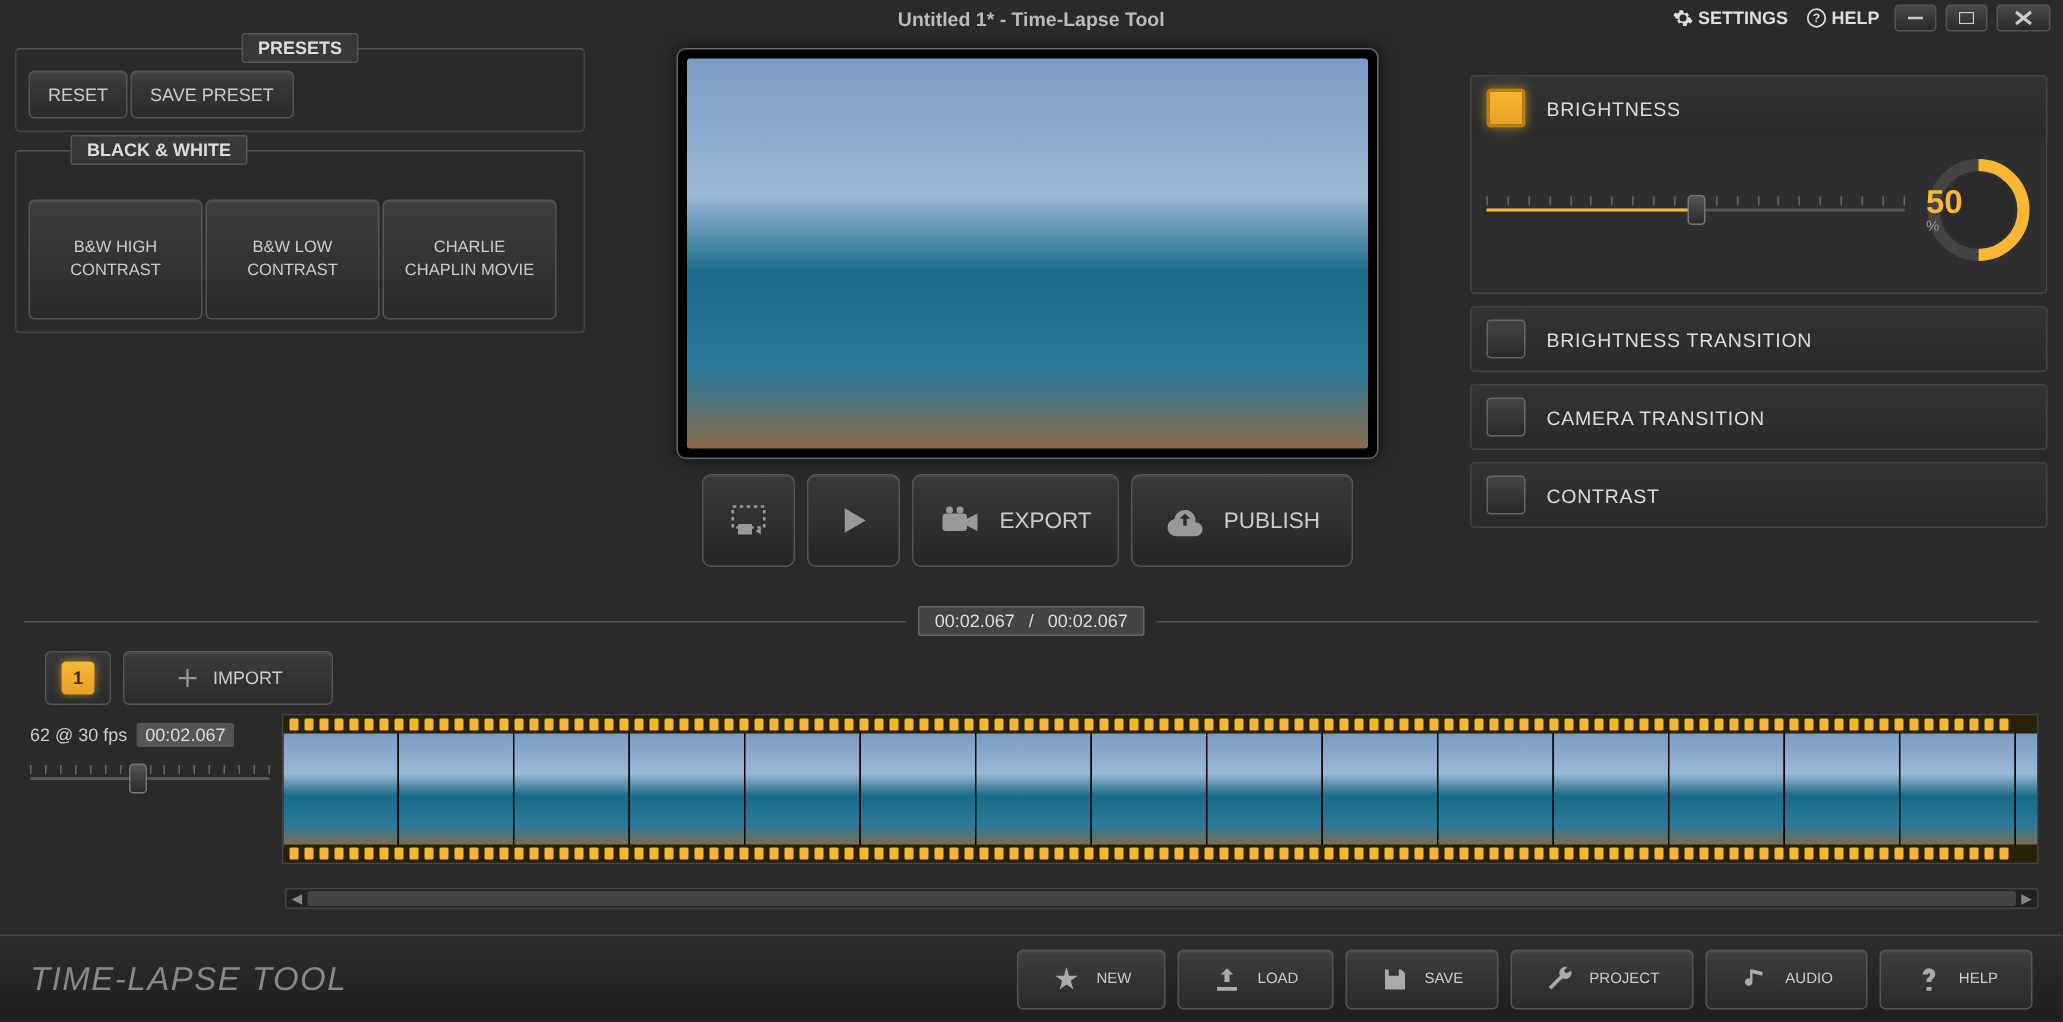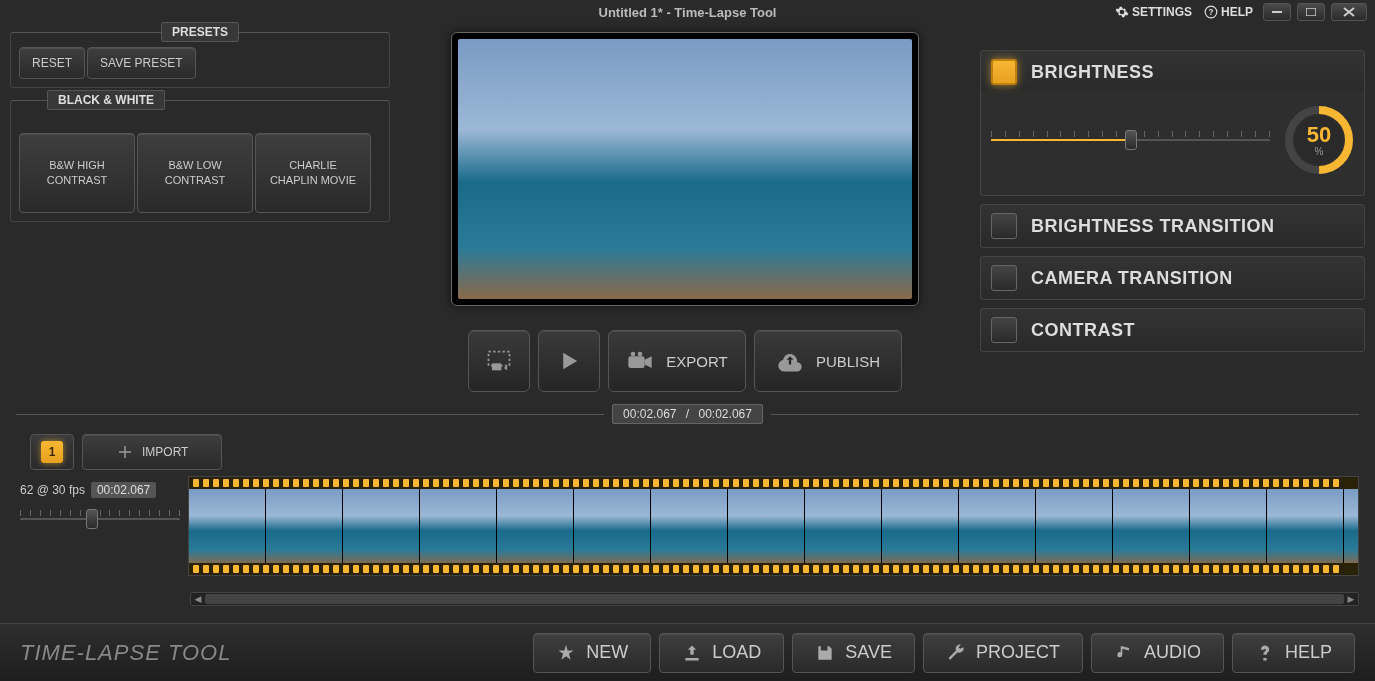--- a/index.html
+++ b/index.html
@@ -17,36 +17,36 @@
 .fieldset{position:relative;border:1px solid #444;border-top:1px solid #555;border-radius:3px;padding:14px 8px 8px 8px;margin-bottom:12px}
 .legend{position:absolute;top:-11px;background:#383838;border:1px solid #555;border-radius:2px;padding:2px 10px;font-size:12px;color:#ddd;font-weight:600}
 .legend.center{left:50%;transform:translateX(-50%)}
 .legend.left{left:36px}
 .btn{background:linear-gradient(#3e3e3e,#2a2a2a);border:1px solid #555;border-radius:4px;color:#ccc;font-size:12px;cursor:pointer;display:flex;align-items:center;justify-content:center;text-align:center;box-shadow:inset 0 1px 0 rgba(255,255,255,.08)}
 .btn-sm{height:32px;padding:0 12px}
 .row{display:flex;gap:2px}
 .preset-btn{width:116px;height:80px;font-size:11px;line-height:1.4;padding:8px}
 .preview-wrap{width:468px;height:274px;background:#000;border:1px solid #666;border-radius:6px;padding:6px;box-shadow:0 0 10px rgba(0,0,0,.6)}
 .preview{width:100%;height:100%;background:linear-gradient(180deg,#7a9bc4 0%,#9bb8d6 35%,#1a6a8a 55%,#2a7a9a 80%,#8a6a4a 100%);border-radius:2px;position:relative;overflow:hidden}
-.prev-row{display:flex;gap:8px;margin-top:24px}
+.prev-row{display:flex;gap:8px;margin-top:10px}
 .bigbtn{height:62px;background:linear-gradient(#3a3a3a,#252525);border:1px solid #555;border-radius:6px;display:flex;align-items:center;justify-content:center;gap:12px;color:#ccc;font-size:15px;cursor:pointer;box-shadow:inset 0 1px 0 rgba(255,255,255,.08)}
 .bigbtn svg{fill:#999;width:28px;height:28px}
 .effect{display:flex;align-items:center;gap:14px;padding:8px 10px;background:linear-gradient(#333,#2a2a2a);border:1px solid #444;border-radius:3px;cursor:pointer}
 .chk{width:26px;height:26px;background:linear-gradient(#444,#2a2a2a);border:1px solid #666;border-radius:3px;flex-shrink:0}
 .chk.on{background:linear-gradient(#f7b733,#e8a020);border:2px solid #c08010;box-shadow:0 0 8px rgba(247,183,51,.6)}
-.eff-label{color:#ddd;font-size:18px;font-weight:700;letter-spacing:.5px}
+.eff-label{color:#ddd;font-size:13px;font-weight:400;letter-spacing:.5px}
 .eff-expand{padding:14px 10px 20px 10px;background:#2e2e2e;border:1px solid #444;border-top:none;border-radius:0 0 3px 3px;margin-top:-3px;display:flex;align-items:center;gap:14px}
 .slider{flex:1;height:30px;position:relative}
 .track{position:absolute;top:14px;left:0;right:0;height:2px;background:#555;border-radius:1px}
 .track-fill{position:absolute;top:14px;left:0;height:2px;background:#f7b733}
 .ticks{position:absolute;top:6px;left:0;right:0;display:flex;justify-content:space-between}
 .ticks span{width:1px;height:6px;background:#666}
 .thumb{position:absolute;top:5px;width:12px;height:20px;background:linear-gradient(#555,#2a2a2a);border:1px solid #777;border-radius:3px;transform:translateX(-50%);cursor:pointer}
 .gauge{width:70px;height:70px;position:relative;flex-shrink:0}
-.gval{position:absolute;inset:0;display:flex;flex-direction:column;align-items:center;justify-content:center;font-family:"Consolas",monospace}
+.gval{position:absolute;inset:0;display:flex;flex-direction:column;justify-content:center;font-family:"Consolas",monospace}
 .gval .num{color:#f7b733;font-size:22px;font-weight:700;line-height:1}
 .gval .pct{color:#999;font-size:10px}
 .timebar{display:flex;align-items:center;justify-content:flex-start;height:24px;position:relative;margin:8px 16px 0 16px}
 .timebar::before,.timebar::after{content:"";flex:1;height:1px;background:#555}
 .timebox{background:#444;border:1px solid #666;padding:2px 10px;margin:0 8px;font-size:12px;color:#ddd;border-radius:2px}
 .tabs{display:flex;gap:8px;padding:8px 16px 6px 30px;align-items:center}
 .tab{width:44px;height:36px;background:linear-gradient(#3a3a3a,#2a2a2a);border:1px solid #555;border-radius:4px;display:flex;align-items:center;justify-content:center;cursor:pointer}
 .tab.active .tabdot{width:22px;height:22px;background:linear-gradient(#f7b733,#e8a020);border-radius:3px;display:flex;align-items:center;justify-content:center;color:#3a2a00;font-weight:700;font-size:12px;box-shadow:0 0 6px rgba(247,183,51,.6)}
 .import-btn{height:36px;padding:0 33px;display:flex;align-items:center;gap:8px;cursor:pointer}
 .timeline{margin:0 16px 16px 16px;display:flex;gap:4px;align-items:stretch}
@@ -57,21 +57,21 @@
 .sprocket{height:12px;background:#2a2208;display:flex;gap:4px;padding:2px 4px;position:absolute;left:0;right:0}
 .sprocket span{width:6px;height:8px;background:#f7b733;border-radius:1px;flex-shrink:0}
 .sprocket.top{top:0}.sprocket.bot{bottom:0}
 .frames{position:absolute;top:12px;bottom:12px;left:0;right:0;display:flex}
 .frame{flex-shrink:0;width:77px;height:76px;background:linear-gradient(180deg,#7a9bc4 0%,#9bb8d6 35%,#1a6a8a 55%,#2a7a9a 80%,#8a6a4a 100%);border-right:1px solid #000}
 .hscroll{height:14px;margin:2px 16px 0 190px;background:#222;border:1px solid #444;border-radius:2px;position:relative}
 .hscroll .sbthumb{position:absolute;left:14px;right:14px;top:1px;bottom:1px;background:#444;border-radius:2px}
 .hscroll .arr{position:absolute;top:0;bottom:0;width:14px;display:flex;align-items:center;justify-content:center;color:#888;font-size:9px}
 .bottombar{position:absolute;bottom:0;left:0;right:0;height:58px;background:linear-gradient(#2e2e2e,#1e1e1e);border-top:1px solid #444;display:flex;align-items:center;padding:0 20px;gap:8px}
 .logo{font-family:"Impact","Arial Black",sans-serif;font-style:italic;font-size:22px;color:#888;letter-spacing:1px;margin-right:auto}
-.bb-btn{height:40px;padding:0 22px;gap:10px;font-size:18px}
+.bb-btn{height:40px;padding:0 22px;gap:10px;font-size:10px}
 .bb-btn svg{width:20px;height:20px;fill:#aaa}
 </style>
 </head>
 <body>
 
 <div class="titlebar">
   <div class="title">Untitled 1* - Time-Lapse Tool</div>
   <div class="tb-right">
     <div class="tb-link">
       <svg viewBox="0 0 24 24">

